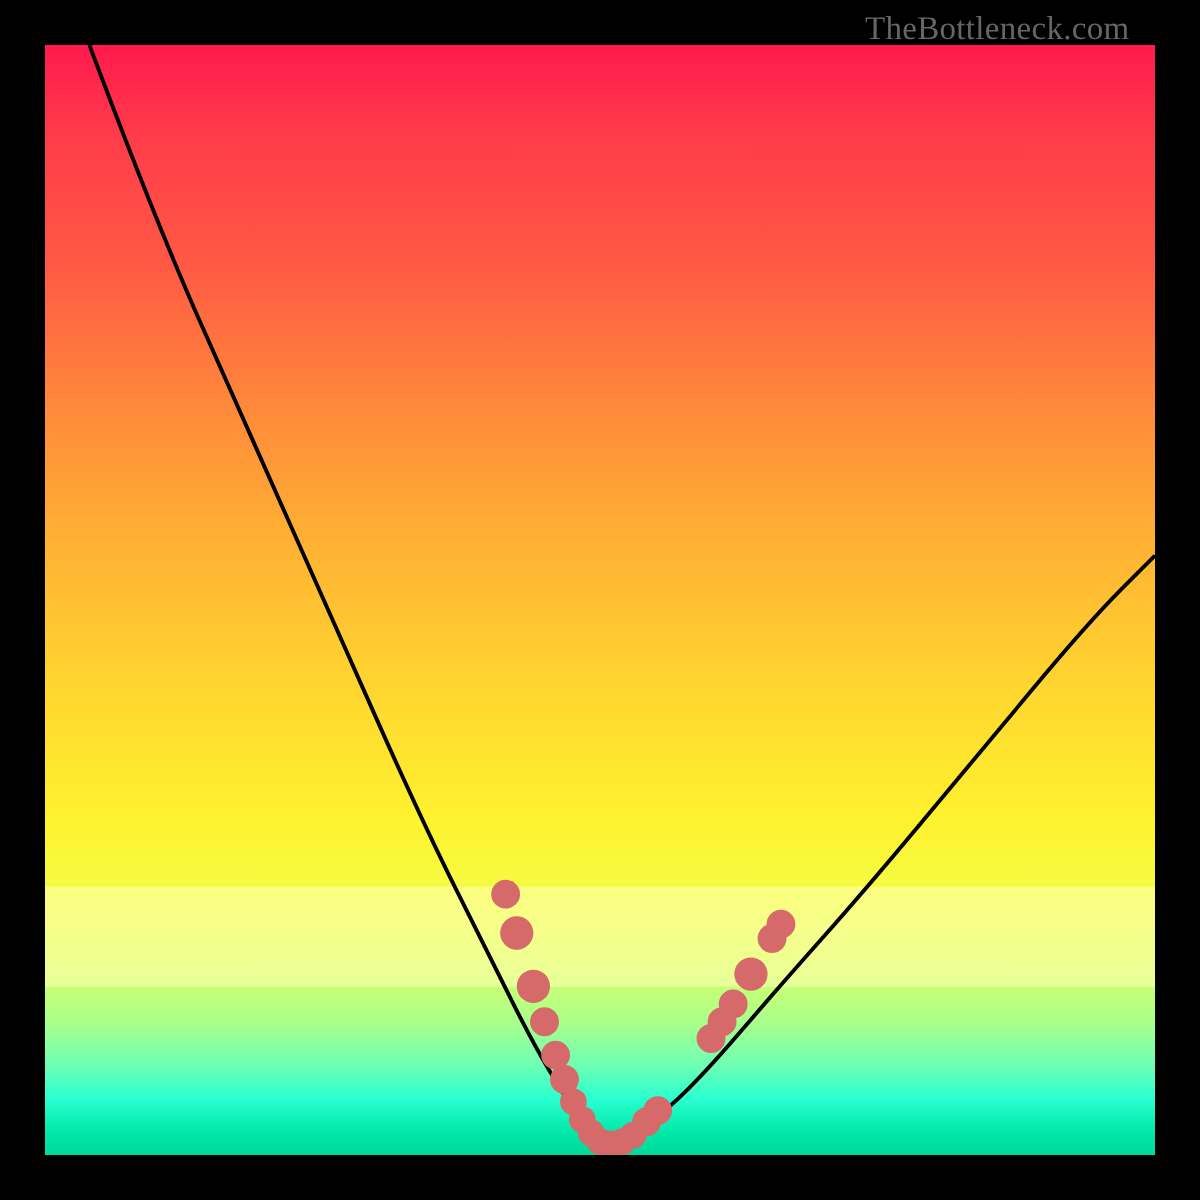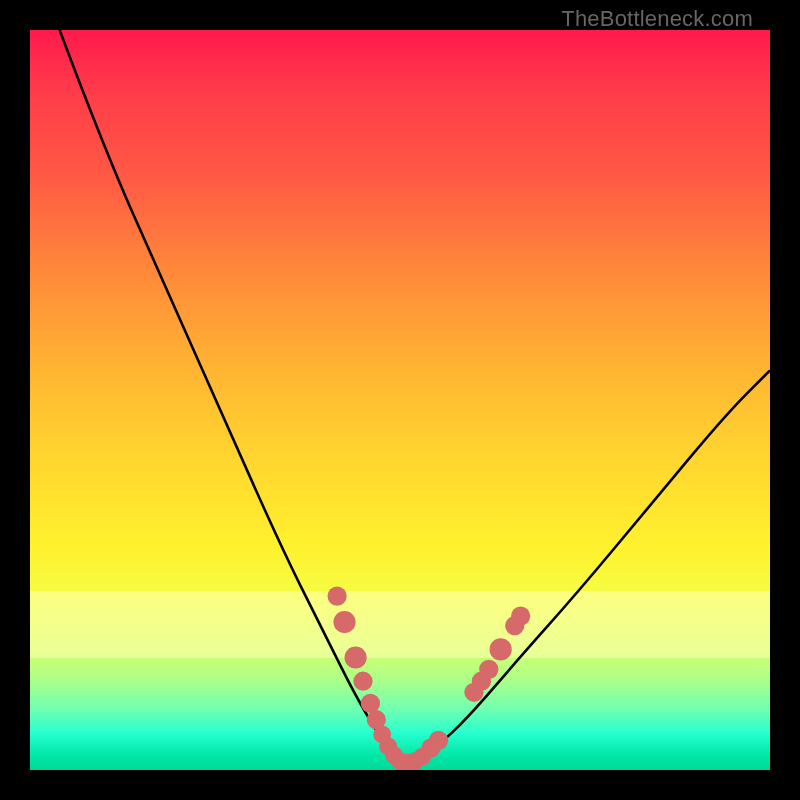--- a/index.html
+++ b/index.html
@@ -11,20 +11,21 @@
     background: #000;
     font-family: Arial, Helvetica, sans-serif;
   }
   .frame {
     position: absolute;
     left: 0;
     top: 0;
     width: 785px;
     height: 800px;
     background: #000;
+    font-family: Liberation Serif, serif;
   }
   .plot {
     position: absolute;
     left: 30px;
     top: 30px;
     width: 740px;
     height: 740px;
     background: linear-gradient(to bottom,
       #ff1a4d 0%,
       #ff3b4a 8%,

